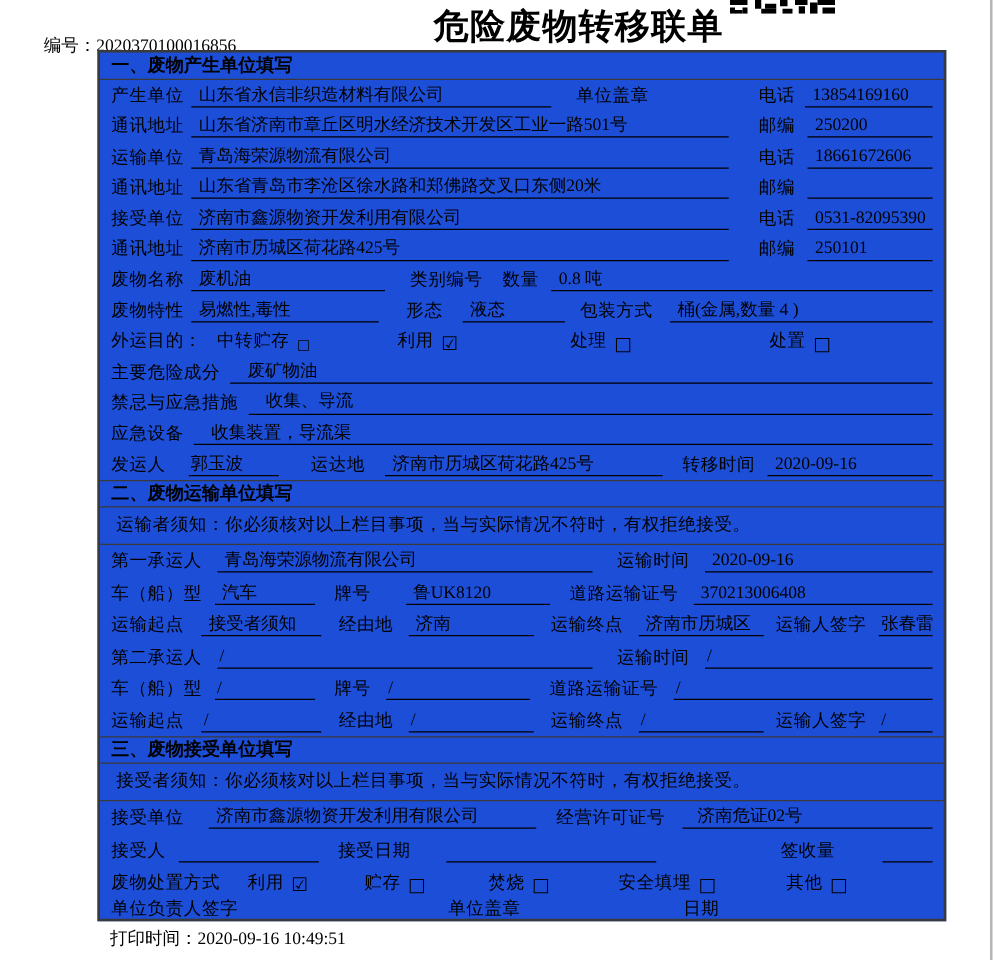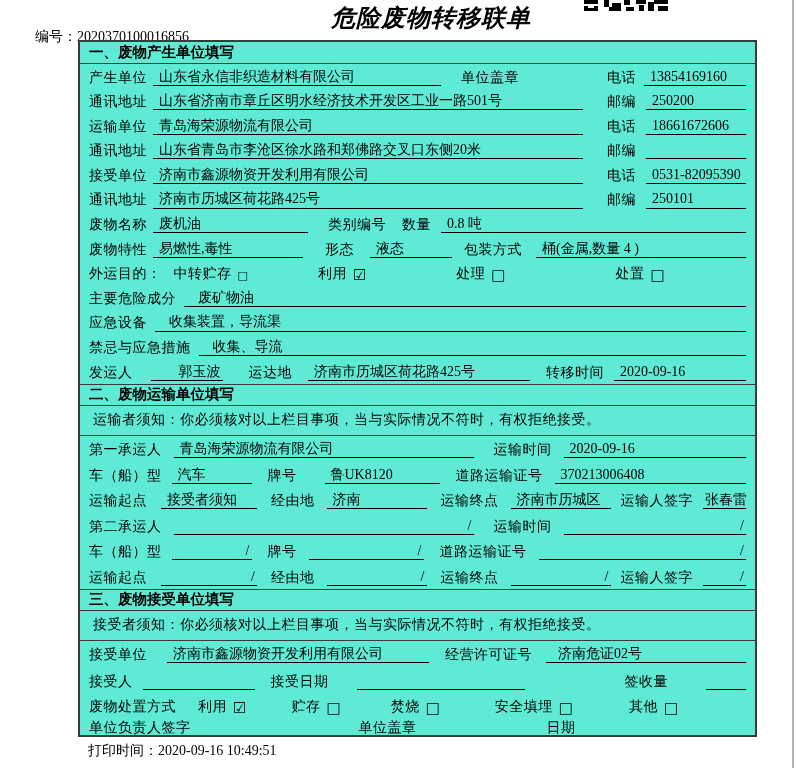--- a/index.html
+++ b/index.html
@@ -1,42 +1,42 @@
 <!DOCTYPE html>
 <html><head>
 <meta charset="utf-8">
 <style>
   * { margin:0; padding:0; box-sizing:border-box; }
   html,body { width:796px; height:768px; background:#ffffff; overflow:hidden; }
   body { font-family:"Liberation Serif","DejaVu Serif",serif; font-size:14px; color:#000; position:relative; }
   #page-edge { position:absolute; right:2px; top:0; bottom:0; width:2px; background:#b5b5b5; }
 
   #serial { position:absolute; left:35px; top:28px; font-size:14px; white-space:nowrap; }
-  #doc-title { position:absolute; left:331px; top:2px; font-size:24px; font-weight:bold; letter-spacing:1px; white-space:nowrap;font-style:italic; }
+  #doc-title { position:absolute; left:347px; top:2px; font-size:28px; font-weight:bold; letter-spacing:1px; white-space:nowrap; }
   #qr { position:absolute; left:584px; top:0; }
 
   #form-box { position:absolute; left:78px; top:40px; width:679px; height:697px;
-              border:2px solid #3a3a3a; display:flex; flex-direction:column; overflow:hidden; background:#5eead4; }
+              border:2px solid #3a3a3a; display:flex; flex-direction:column; overflow:hidden; background:#1d4ed8; }
 
   .sec-header { height:22px; flex:none; display:flex; align-items:center; padding-left:9px;
                 font-weight:bold; font-size:14.5px; border-bottom:1px solid #3a3a3a;
                 font-family:"Liberation Sans","DejaVu Sans",sans-serif; }
   .sec-header.mid { border-top:1px solid #3a3a3a; }
 
   .notice { height:30px; flex:none; display:flex; align-items:center; padding-left:13px;
             border-bottom:1px solid #3a3a3a; font-size:14px; letter-spacing:0.5px; }
 
   .row { flex:none; display:flex; align-items:flex-end; padding:0 9px 3px 9px; white-space:nowrap; }
   .s1 .row { height:24.6px; }
   .s2 .row { height:25.5px; }
 
   .lbl { flex:none; line-height:1.15; letter-spacing:0.5px; }
   .val { border-bottom:1px solid #000; padding:0 4px 0 6px; line-height:1.15; overflow:hidden; flex:none; }
   .val.grow { flex:1 1 auto; }
-  .val.c { text-align:right; padding:0 2px; }
+  .val.c { text-align:left; padding:0 2px; }
 
   .opt { display:inline-flex; align-items:flex-end; }
   .box { font-family:"DejaVu Sans",sans-serif; font-size:15px; line-height:1; margin-left:6px;
          position:relative; top:1px; }
   .box.small { font-size:11px; top:-1px; }
 
   #print-time { position:absolute; left:88px; top:742px; font-size:14px; }
 </style>
 </head>
 <body>
@@ -148,27 +148,27 @@
         <span class="box">□</span>
       </span>
     </div>
 
     <div class="row">
       <span class="lbl">主要危险成分</span>
       <span class="val grow" style="margin-left:8px;padding-left:14px">废矿物油</span>
     </div>
 
     <div class="row">
+      <span class="lbl">禁忌与应急措施</span>
+      <span class="val grow" style="margin-left:8px;padding-left:14px">收集、导流</span>
+    </div>
+
+    <div class="row">
       <span class="lbl">应急设备</span>
       <span class="val grow" style="margin-left:8px;padding-left:14px">收集装置，导流渠</span>
-    </div>
-
-    <div class="row">
-      <span class="lbl">禁忌与应急措施</span>
-      <span class="val grow" style="margin-left:8px;padding-left:14px">收集、导流</span>
     </div>
 
     <div class="row">
       <span class="lbl">发运人</span>
       <span class="val c" style="width:72px;margin-left:18px">郭玉波</span>
       <span class="lbl" style="margin-left:26px">运达地</span>
       <span class="val" style="width:222px;margin-left:16px">济南市历城区荷花路425号</span>
       <span class="lbl" style="margin-left:16px">转移时间</span>
       <span class="val grow" style="margin-left:10px">2020-09-16</span>
     </div>

